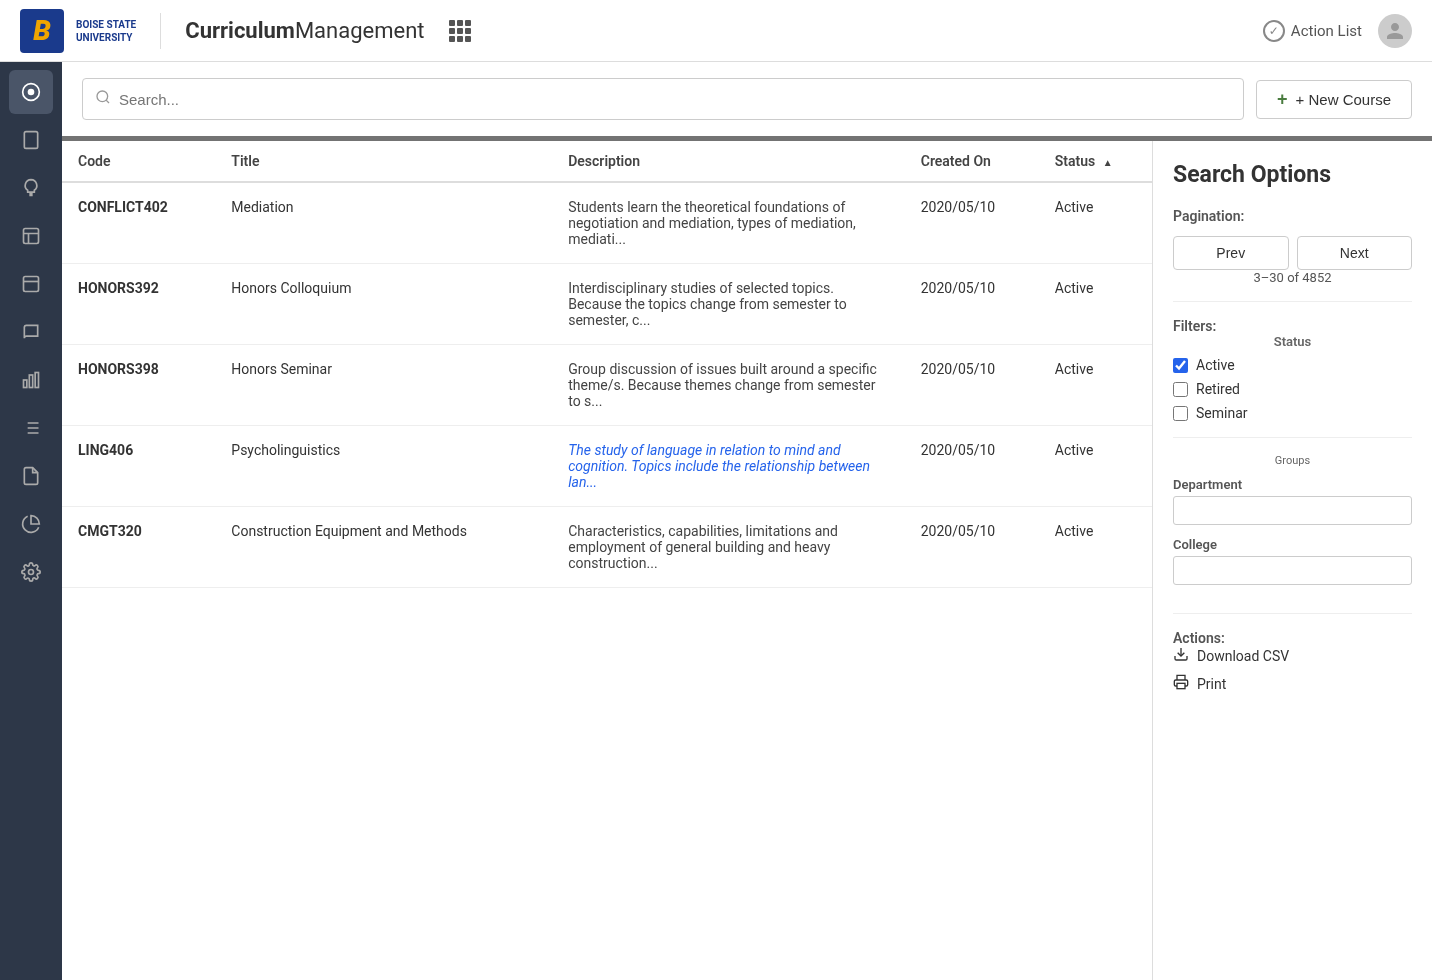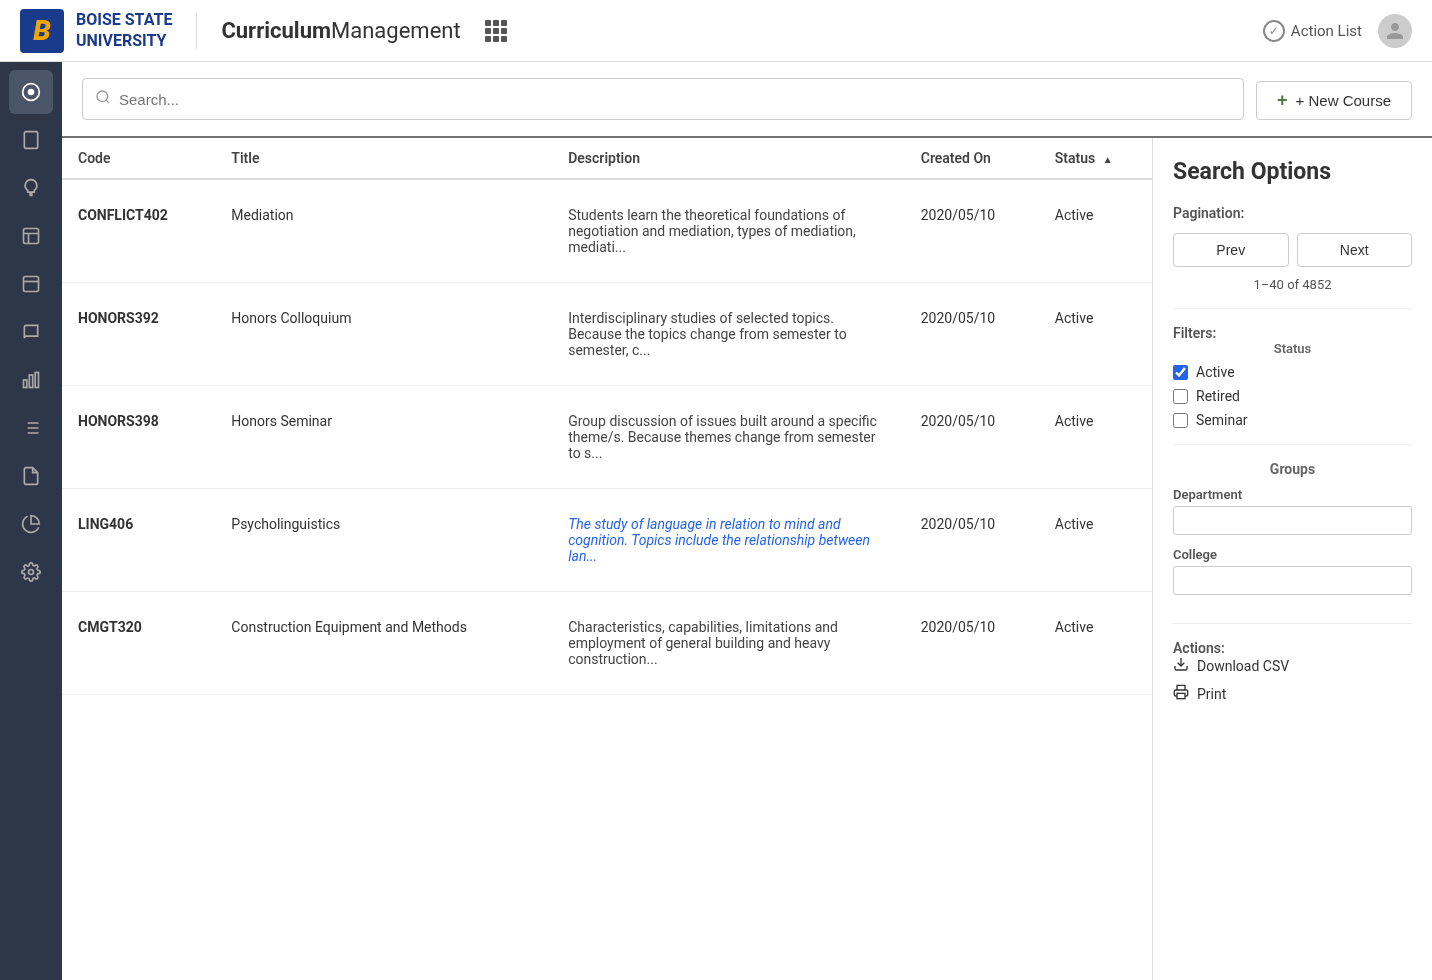--- a/index.html
+++ b/index.html
@@ -9,21 +9,21 @@
     .top-nav {
       display: flex; align-items: center; background: #fff; border-bottom: 1px solid #ddd;
       height: 62px; padding: 0 20px; gap: 16px;
     }
     .logo-area { display: flex; align-items: center; gap: 12px; }
     .logo-b {
       background: #1a3a8c; color: #f0a500; font-weight: 900; font-size: 28px;
       width: 44px; height: 44px; display: flex; align-items: center; justify-content: center;
       border-radius: 4px; font-style: italic;
     }
-    .logo-text { font-size: 16px; font-weight: 700; color: #1a3a8c; line-height: 1.3; text-transform: uppercase; }
+    .logo-text { font-size: 10px; font-weight: 700; color: #1a3a8c; line-height: 1.3; text-transform: uppercase; }
     .nav-divider { width: 1px; height: 36px; background: #ddd; margin: 0 8px; }
     .app-title { font-size: 22px; color: #333; }
     .app-title strong { font-weight: 700; }
     .grid-icon { display: grid; grid-template-columns: repeat(3,6px); gap: 2px; margin-left: 8px; }
     .grid-dot { width: 6px; height: 6px; background: #555; border-radius: 1px; }
     .top-nav-right { margin-left: auto; display: flex; align-items: center; gap: 16px; }
     .action-list-btn { display: flex; align-items: center; gap: 6px; color: #555; font-size: 15px; cursor: pointer; }
     .check-circle { width: 22px; height: 22px; border-radius: 50%; border: 2px solid #888; display: flex; align-items: center; justify-content: center; color: #888; font-size: 12px; }
     .user-avatar { width: 34px; height: 34px; border-radius: 50%; background: #ccc; display: flex; align-items: center; justify-content: center; color: #888; font-size: 18px; }
 
@@ -32,59 +32,59 @@
 
     
     .sidebar { width: 62px; background: #2d3748; display: flex; flex-direction: column; align-items: center; padding: 8px 0; gap: 4px; }
     .sidebar-item { width: 44px; height: 44px; display: flex; align-items: center; justify-content: center; border-radius: 6px; cursor: pointer; color: #aaa; font-size: 18px; }
     .sidebar-item.active { background: #4a5568; color: #fff; }
 
     
     .main-content { flex: 1; display: flex; flex-direction: column; overflow: hidden; background: #fff; }
 
     
-    .search-bar-row { display: flex; align-items: flex-end; gap: 12px; padding: 16px 20px; border-bottom: 2px solid #737373; background: #fff; }
+    .search-bar-row { display: flex; align-items: center; gap: 12px; padding: 16px 20px; border-bottom: 5px solid #737373; background: #fff; }
     .search-input-wrap { flex: 1; display: flex; align-items: center; border: 1.5px solid #ccc; border-radius: 4px; padding: 0 12px; height: 42px; background: #fff; }
     .search-input-wrap input { border: none; outline: none; flex: 1; font-size: 15px; color: #555; background: transparent; }
     .search-icon-svg { color: #999; margin-right: 8px; font-size: 16px; }
     .new-course-btn {
       display: flex; align-items: center; gap: 6px; background: #fff; border: 1.5px solid #ccc;
       border-radius: 4px; padding: 8px 20px; font-size: 15px; cursor: pointer; color: #333; white-space: nowrap;
     }
     .new-course-btn .plus { color: #4a7c3f; font-size: 18px; font-weight: bold; }
 
     
     .content-area { display: flex; flex: 1; overflow: hidden; }
 
     
     .table-area { flex: 1; overflow-y: auto; }
     table { width: 100%; border-collapse: collapse; }
     thead tr { border-bottom: 2px solid #ddd; }
     thead th { padding: 12px 16px; text-align: left; font-weight: 600; color: #444; font-size: 14px; white-space: nowrap; }
     thead th.sortable { cursor: pointer; }
     tbody tr { border-bottom: 1px solid #eee; }
-    tbody td { padding: 27px 16px; vertical-align: top; font-size: 14px; color: #333; }
+    tbody td { padding: 16px 16px; vertical-align: top; font-size: 14px; color: #333; }
     td.code { font-weight: 700; white-space: nowrap; }
     td.description { color: #444; max-width: 280px; }
     td.description a { color: #2563eb; text-decoration: none; font-style: italic; }
     .sort-arrow { font-size: 10px; margin-left: 4px; }
 
     
     .right-panel { width: 280px; border-left: 1px solid #ddd; padding: 20px; overflow-y: auto; background: #fff; }
     .panel-title { font-size: 23px; font-weight: 700; color: #333; margin-bottom: 20px; }
     .panel-section-label { font-size: 14px; font-weight: 600; color: #555; margin-bottom: 12px; }
     .panel-divider { border: none; border-top: 1px solid #eee; margin: 16px 0; }
-    .pagination-row { display: flex; gap: 8px; margin-bottom: 10px; }
+    .pagination-row { display: flex; gap: 8px; }
     .pag-btn { flex: 1; padding: 8px 0; border: 1.5px solid #ccc; background: #fff; border-radius: 4px; font-size: 14px; cursor: pointer; color: #333; font-weight: 500; }
     .pag-info { font-size: 13px; color: #555; text-align: center; margin-bottom: 4px; }
     .filters-label { font-size: 14px; font-weight: 600; color: #555; }
     .filter-group-title { font-size: 13px; font-weight: 600; color: #666; margin-bottom: 8px; text-align: center; }
     .checkbox-row { display: flex; align-items: center; gap: 8px; margin-bottom: 8px; font-size: 14px; }
     .checkbox-row input[type=checkbox] { width: 15px; height: 15px; accent-color: #2563eb; }
-    .groups-label { font-size: 14px; font-weight: 700; color: #666; text-align: center; margin-bottom: 10px; margin-top: 4px; }
+    .groups-label { font-size: 11px; font-weight: 400; color: #666; text-align: center; margin-bottom: 10px; margin-top: 4px; }
     .field-label { font-size: 13px; color: #555; font-weight: 600; margin-bottom: 4px; }
     .text-input { width: 100%; border: 1px solid #ccc; border-radius: 3px; padding: 6px 8px; font-size: 13px; outline: none; margin-bottom: 12px; }
     .actions-label { font-size: 14px; font-weight: 600; color: #555; }
     .action-link { display: flex; align-items: center; gap: 8px; color: #333; font-size: 14px; cursor: pointer; margin-bottom: 8px; text-decoration: none; }
     .action-icon { font-size: 15px; }
   </style>
 </head>
 <body>
 
 <nav class="top-nav">
@@ -264,21 +264,21 @@
       </div>
 
       <div class="right-panel">
         <div class="panel-title">Search Options</div>
 
         <div class="panel-section-label">Pagination:</div>
         <div class="pagination-row">
           <button class="pag-btn">Prev</button>
           <button class="pag-btn">Next</button>
         </div>
-        <div class="pag-info">1–40 of 4852</div>
+        <div class="pag-info">3–30 of 4852</div>
 
         <hr class="panel-divider">
 
         <div class="filters-label">Filters:</div>
         <div class="filter-group-title">Status</div>
 
         <div class="checkbox-row">
           <input type="checkbox" id="cb-active" checked="" style="">
           <label for="cb-active">Active</label>
         </div>

